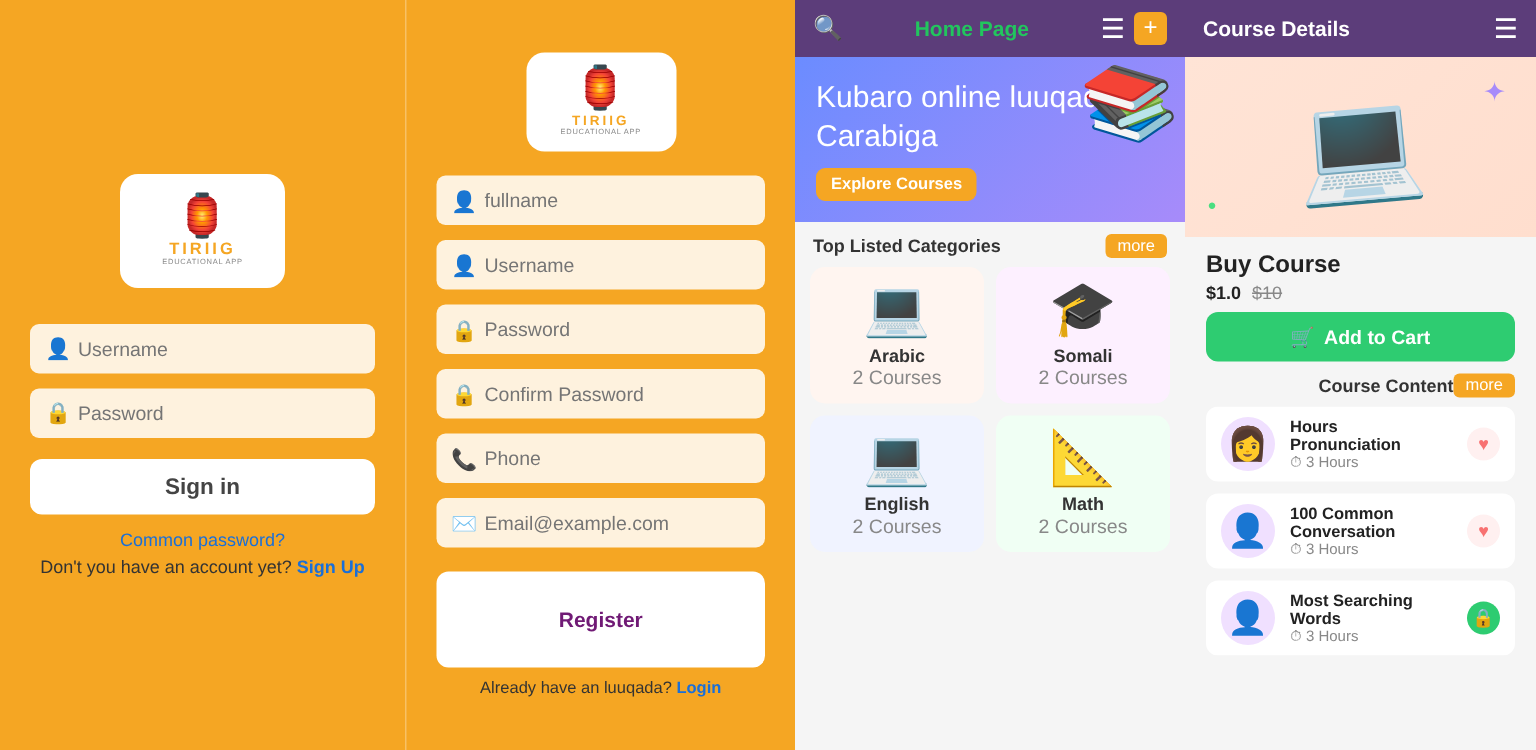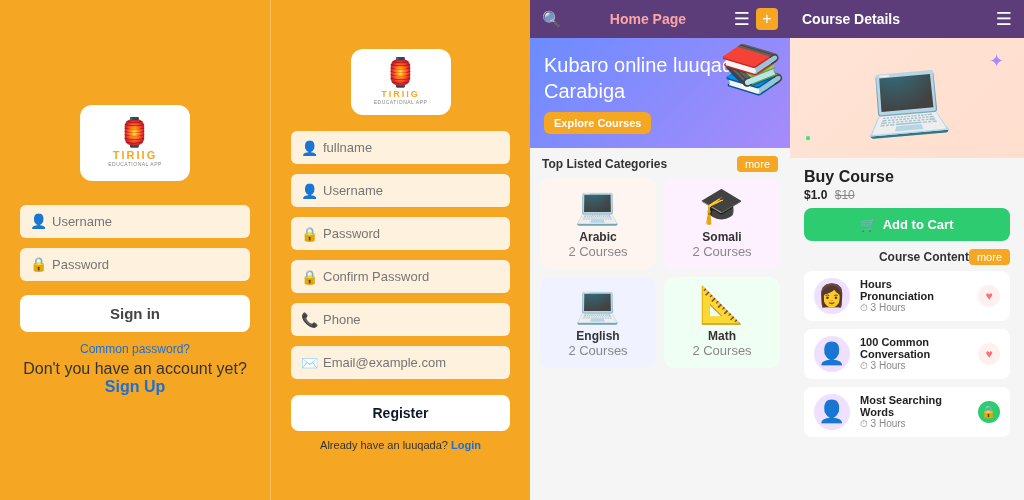--- a/index.html
+++ b/index.html
@@ -87,21 +87,21 @@
     .forgot-link {
       font-size: 12px;
       color: #1a6fd8;
       text-decoration: none;
       display: block;
       text-align: center;
       margin-bottom: 4px;
       cursor: pointer;
     }
     .register-text {
-      font-size: 16px;
+      font-size: 12px;
       color: #333;
       text-align: center;
     }
     .register-text a {
       color: #1a6fd8;
       font-weight: 600;
       text-decoration: none;
     }
 
     
@@ -119,27 +119,27 @@
     .middle-panel .logo-card {
       width: 100px;
       padding: 10px 14px;
       margin-bottom: 16px;
     }
     .middle-panel .logo-title {
       font-size: 9px;
     }
     .register-btn {
       width: 100%;
-      padding: 10px;
+      padding: 24px;
       background: white;
       border: none;
       border-radius: 8px;
       font-size: 14px;
       font-weight: 600;
-      color: #0f172a;
+      color: #701a75;
       cursor: pointer;
       margin-top: 6px;
       margin-bottom: 8px;
     }
     .already-text {
       font-size: 11px;
       color: #333;
     }
     .already-text a {
       color: #1a6fd8;
@@ -172,21 +172,21 @@
       justify-content: space-between;
     }
     .home-header .search-icon-btn {
       color: white;
       font-size: 16px;
       background: none;
       border: none;
       cursor: pointer;
     }
     .home-header .title {
-      color: #fca5a5;
+      color: #22c55e;
       font-size: 14px;
       font-weight: 600;
     }
     .home-header .menu-icon {
       color: white;
       font-size: 18px;
     }
     .home-header .plus-btn {
       background: #F5A623;
       border: none;

